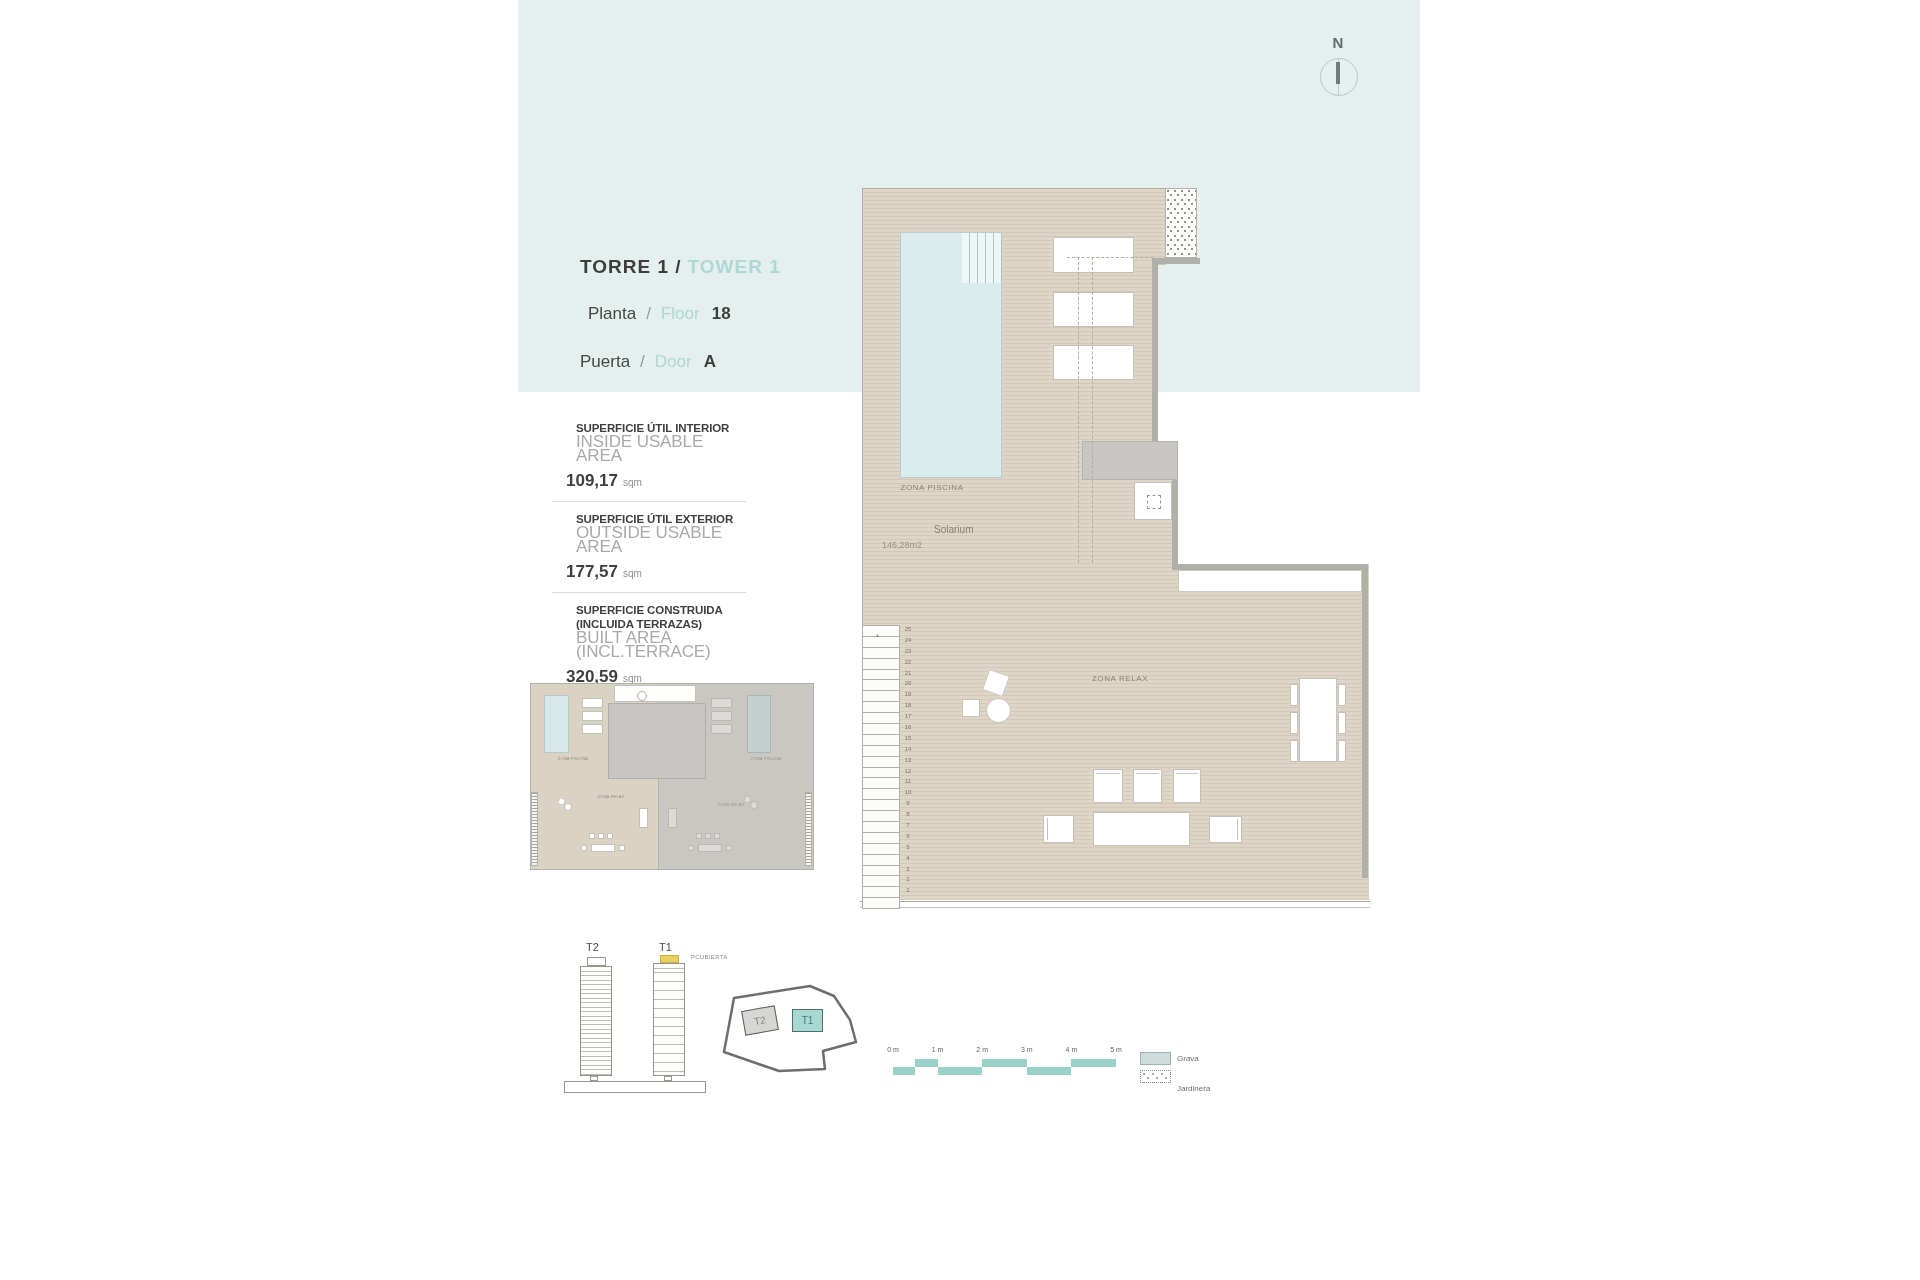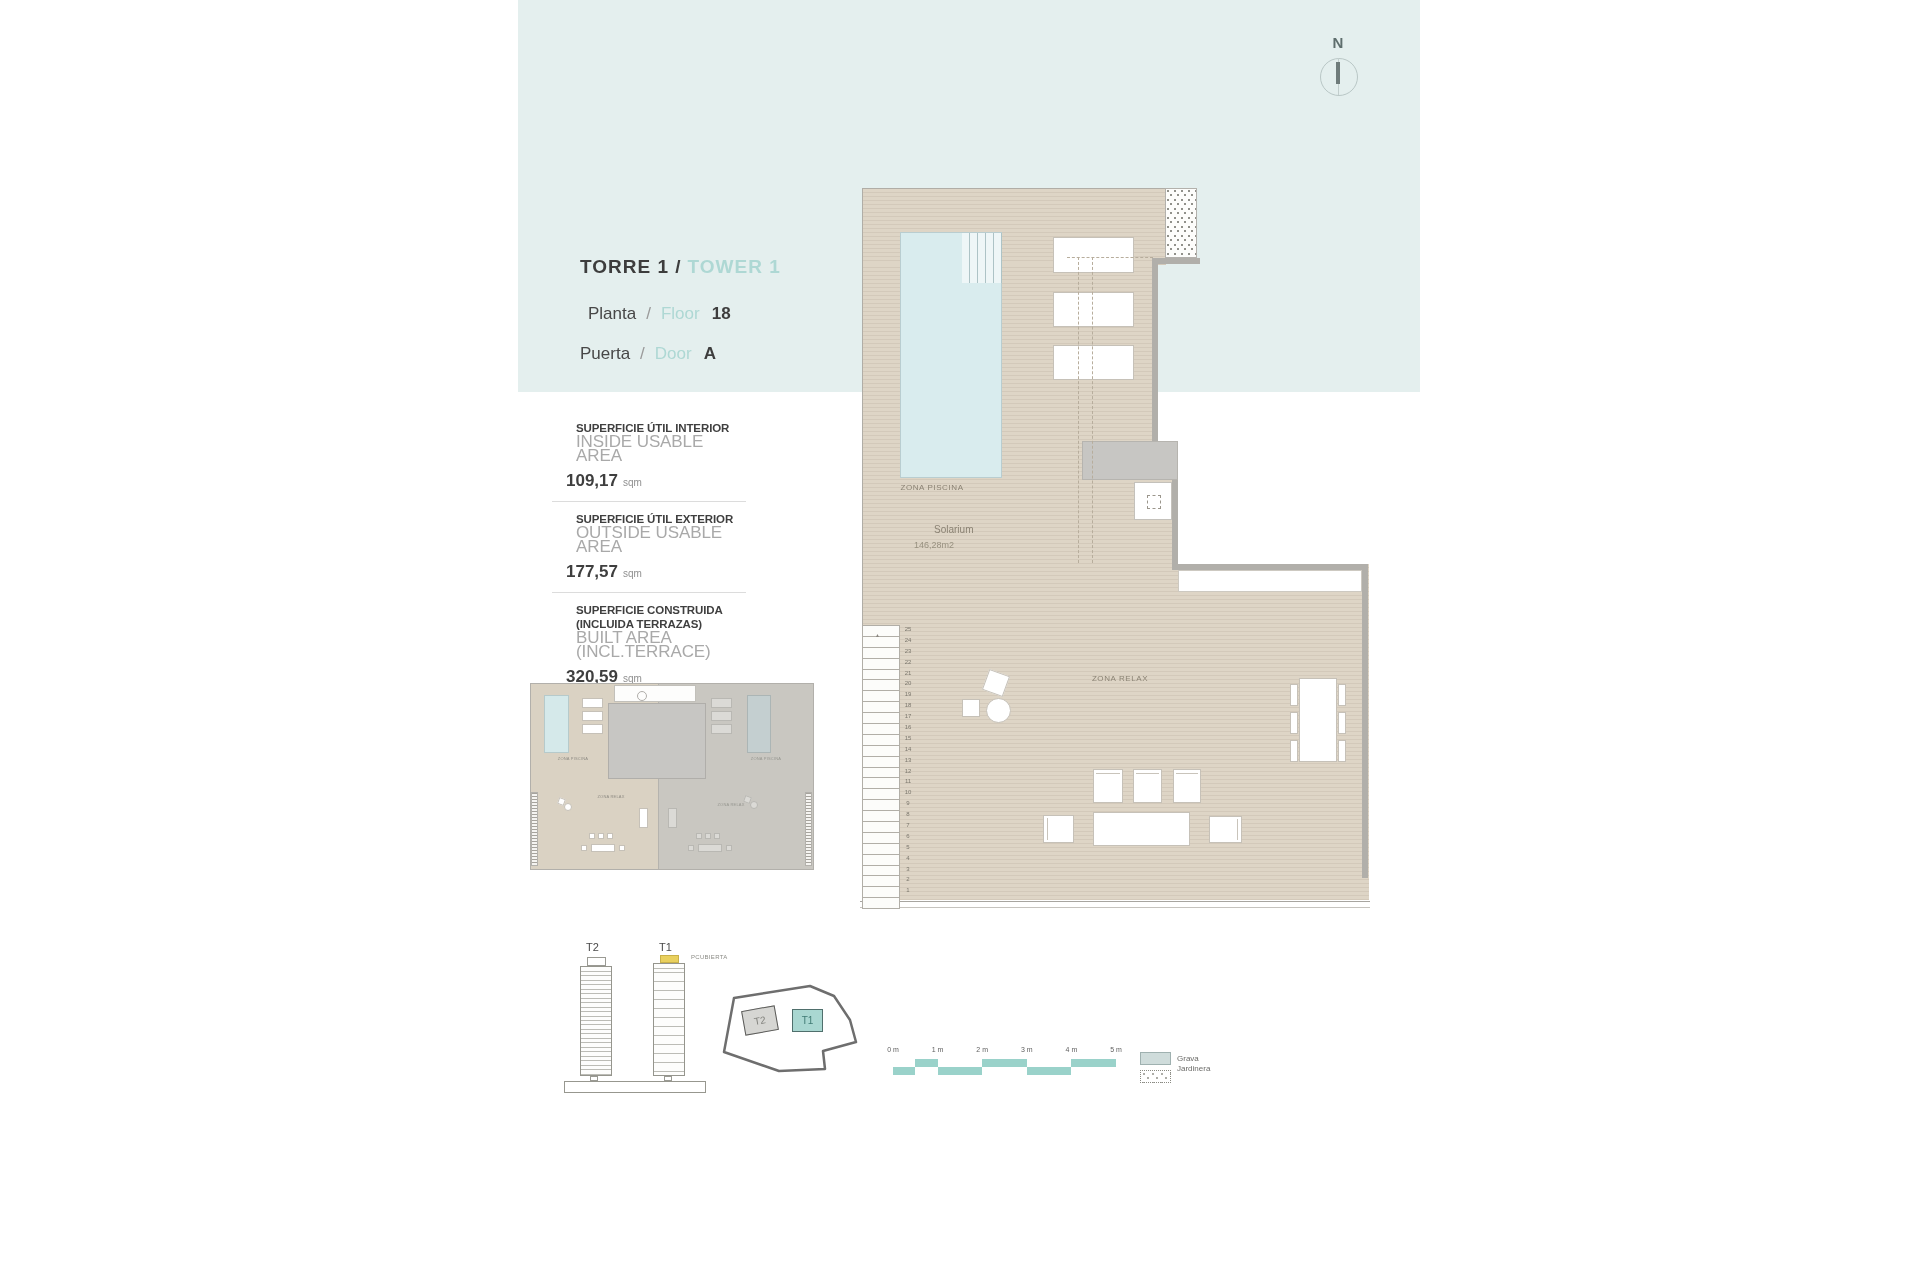--- a/index.html
+++ b/index.html
@@ -111,21 +111,21 @@
     <div class="compass-thick"></div>
   </div>
 
   <div class="abs" style="left:580px;top:256px;">
     <div class="title-line">
       <span class="t-dark">TORRE 1 /</span><span class="t-teal">TOWER 1</span>
     </div>
     <div class="meta-line" style="margin-top:26px;margin-left:8px;">
       <span>Planta</span><span class="m-slash">/</span><span class="m-teal">Floor</span><span class="m-bold">18</span>
     </div>
-    <div class="meta-line" style="margin-top:20px;">
+    <div class="meta-line" style="margin-top:28px;">
       <span>Puerta</span><span class="m-slash">/</span><span class="m-teal">Door</span><span class="m-bold">A</span>
     </div>
   </div>
 
   <div class="abs areas" style="left:552px;top:421px;">
     <div>
       <div class="a-title">SUPERFICIE ÚTIL INTERIOR</div>
       <div class="a-sub">INSIDE USABLE AREA</div>
       <div class="a-val">
         <span class="a-num">109,17</span><span class="a-unit">sqm</span>
@@ -256,21 +256,21 @@
         <div class="ruler-row"></div>
       </div>
   </div>
 
   <div class="abs dash-h" style="left:1067px;top:257px;width:86px;height:0;"></div>
   <div class="abs dash-v" style="left:1078px;top:257px;width:0;height:306px;"></div>
   <div class="abs dash-v" style="left:1092px;top:257px;width:0;height:306px;"></div>
 
   <div class="abs plan-label" style="left:872px;top:483px;width:120px;">ZONA PISCINA</div>
   <div class="abs solarium-label" style="left:934px;top:524px;">Solarium</div>
-  <div class="abs solarium-area" style="left:914px;top:540px;">146,28m2</div>
+  <div class="abs solarium-area" style="left:882px;top:540px;">146,28m2</div>
   <div class="abs plan-label" style="left:1060px;top:674px;width:120px;">ZONA RELAX</div>
 
   <div class="abs furn" style="left:985px;top:672px;width:22px;height:22px;transform:rotate(20deg);"></div>
   <div class="abs furn" style="left:962px;top:699px;width:18px;height:18px;"></div>
   <div class="abs furn" style="left:986px;top:698px;width:25px;height:25px;border-radius:50%;"></div>
   <div class="abs furn" style="left:1093px;top:769px;width:30px;height:34px;">
       <div class="chair-back-h"></div>
     </div>
   <div class="abs furn" style="left:1133px;top:769px;width:29px;height:34px;">
       <div class="chair-back-h"></div>
@@ -367,16 +367,16 @@
       <div class="sb-block" style="left: 52.6px; width: 44.6px; top: 21px;"></div>
       <div class="sb-block" style="left: 97.2px; width: 44.6px; top: 13px;"></div>
       <div class="sb-block" style="left: 141.8px; width: 44.6px; top: 21px;"></div>
       <div class="sb-block" style="left: 186.4px; width: 44.6px; top: 13px;"></div>
     </div>
 
   <div class="abs" style="left:1140px;top:1052px;width:110px;height:36px;">
     <div class="abs sw-grava" style="left:0;top:0;width:31px;height:13px;"></div>
     <span class="leg-label" style="left:37px;top:2px;">Grava</span>
     <div class="abs sw-jard" style="left:0;top:18px;width:31px;height:13px;"></div>
-    <span class="leg-label" style="left:37px;top:12px;">Jardinera</span>
+    <span class="leg-label" style="left:37px;top:32px;">Jardinera</span>
   </div>
 
 </div>
 
 </body></html>

